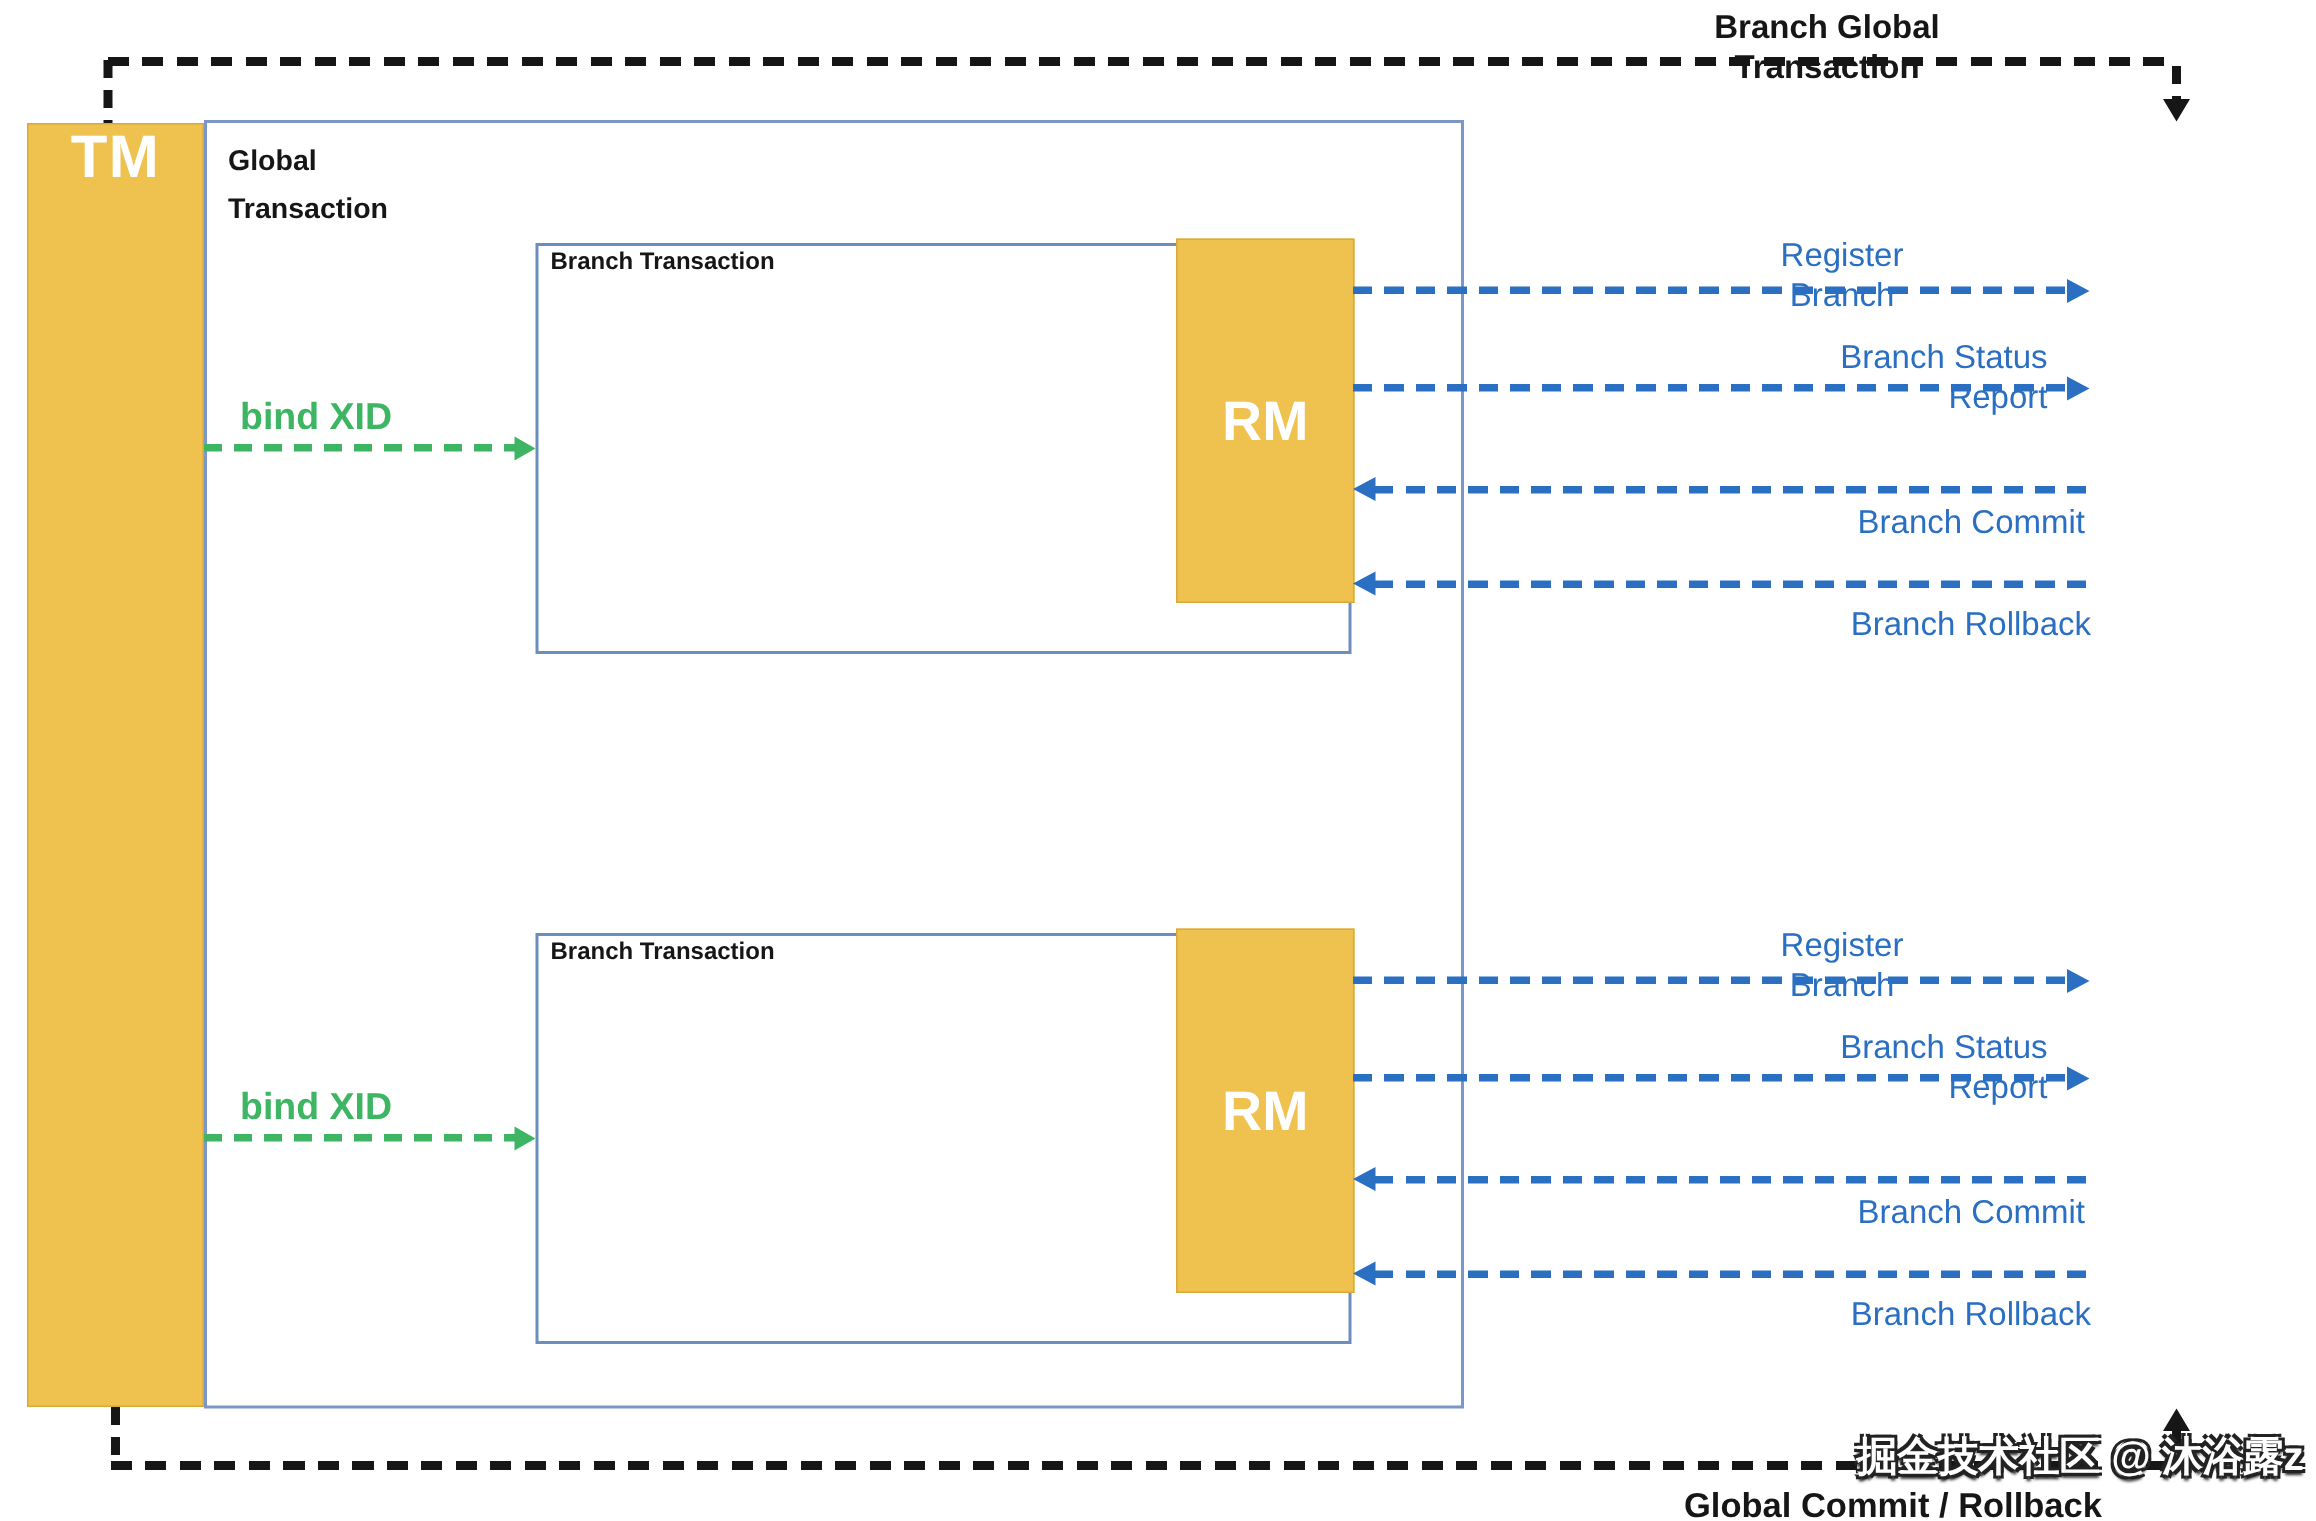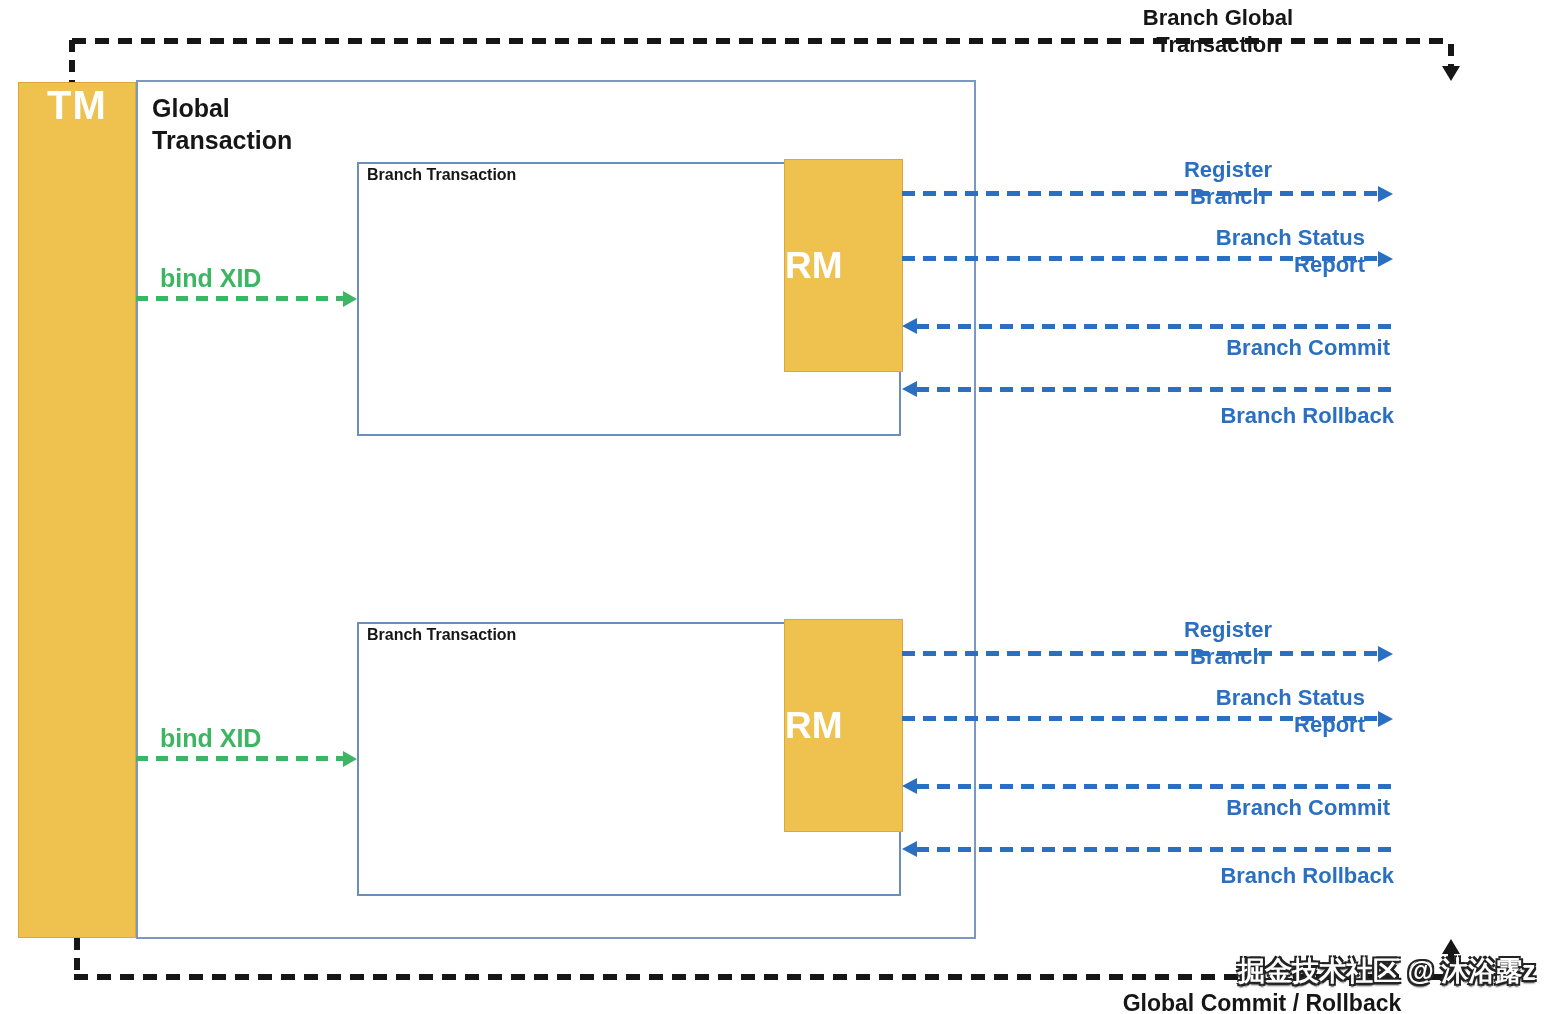--- a/index.html
+++ b/index.html
@@ -27,37 +27,37 @@
   }
   #tm-box{left:18px;top:82px;width:118px;height:856px;}
   #tc-box{left:1392px;top:83px;width:117px;height:857px;}
   
   #global-box{
     left:136px;top:80px;width:840px;height:859px;
     border:2px solid var(--globalborder);background:#ffffff;box-sizing:border-box;z-index:1;
   }
   #global-label{
     left:152px;top:92px;z-index:7;
-    font-size:25px;font-weight:bold;color:var(--black);line-height:32px;white-space:pre;
+    font-size:19px;font-weight:bold;color:var(--black);line-height:32px;white-space:pre;
   }
   
   .branch-group{left:0;top:0;width:1544px;height:290px;z-index:4;}
   #branch-group-1{top:162px;}
   #branch-group-2{top:622px;}
   .branch-box{
     left:357px;top:0;width:544px;height:274px;background:#ffffff;
     border:2px solid var(--boxborder);box-sizing:border-box;z-index:2;
   }
   .branch-title{
     position:absolute;left:8px;top:2px;font-size:16px;font-weight:bold;color:var(--black);
   }
   .rm-box{
-    left:784px;top:-3px;width:119px;height:213px;background:var(--yellow);
+    left:784px;top:-3px;width:119px;height:243px;background:var(--yellow);
     border:1px solid var(--yellow-border);box-sizing:border-box;
-    display:flex;align-items:center;justify-content:flex-start;
+    display:flex;align-items:center;justify-content:center;
     color:#ffffff;font-size:37px;font-weight:600;z-index:3;
   }
   
   .dash-h-black{height:6px;background:repeating-linear-gradient(90deg,var(--black) 0 14px,transparent 14px 23px);z-index:2;}
   .dash-v-black{width:6px;background:repeating-linear-gradient(180deg,var(--black) 0 12px,transparent 12px 20px);z-index:2;}
   .dash-h-blue{height:5px;background:repeating-linear-gradient(90deg,var(--blue) 0 13px,transparent 13px 21px);z-index:5;}
   .dash-h-green{height:5px;background:repeating-linear-gradient(90deg,var(--green) 0 12px,transparent 12px 20px);z-index:5;}
   
   .ah{width:0;height:0;z-index:6;}
   .ah-right-blue{border-top:8px solid transparent;border-bottom:8px solid transparent;border-left:15px solid var(--blue);}
@@ -65,21 +65,21 @@
   .ah-right-green{border-top:8px solid transparent;border-bottom:8px solid transparent;border-left:14px solid var(--green);}
   .ah-down-black{border-left:9px solid transparent;border-right:9px solid transparent;border-top:15px solid var(--black);}
   .ah-up-black{border-left:9px solid transparent;border-right:9px solid transparent;border-bottom:15px solid var(--black);}
   
   .msg-line{left:902px;width:476px;}
   .msg-line-l{left:916px;width:476px;}
   .m1{top:29px;} .m2{top:94px;} .m3{top:162px;} .m4{top:225px;}
   .h1{top:24px;left:1378px;} .h2{top:89px;left:1378px;}
   .h3{top:156px;left:902px;} .h4{top:219px;left:902px;}
   
-  .msg-label{color:var(--blue);font-weight:bold;font-size:22px;line-height:27px;z-index:6;}
+  .msg-label{color:var(--blue);font-weight:normal;font-size:22px;line-height:27px;z-index:6;}
   .lbl-register{left:1128px;top:-6px;width:200px;text-align:center;white-space:pre;}
   .lbl-status{left:1135px;top:62px;width:230px;text-align:right;white-space:pre;}
   .lbl-commit{left:1190px;top:172px;width:200px;text-align:right;}
   .lbl-rollback{left:1190px;top:240px;width:204px;text-align:right;}
   
   .bind-label{left:160px;top:102px;color:var(--green);font-weight:bold;font-size:25px;z-index:6;}
   .bind-line{left:136px;top:134px;width:210px;}
   .bind-head{left:343px;top:129px;}
   
   .black-label{color:var(--black);font-weight:bold;font-size:22px;line-height:27px;z-index:7;white-space:pre;}

